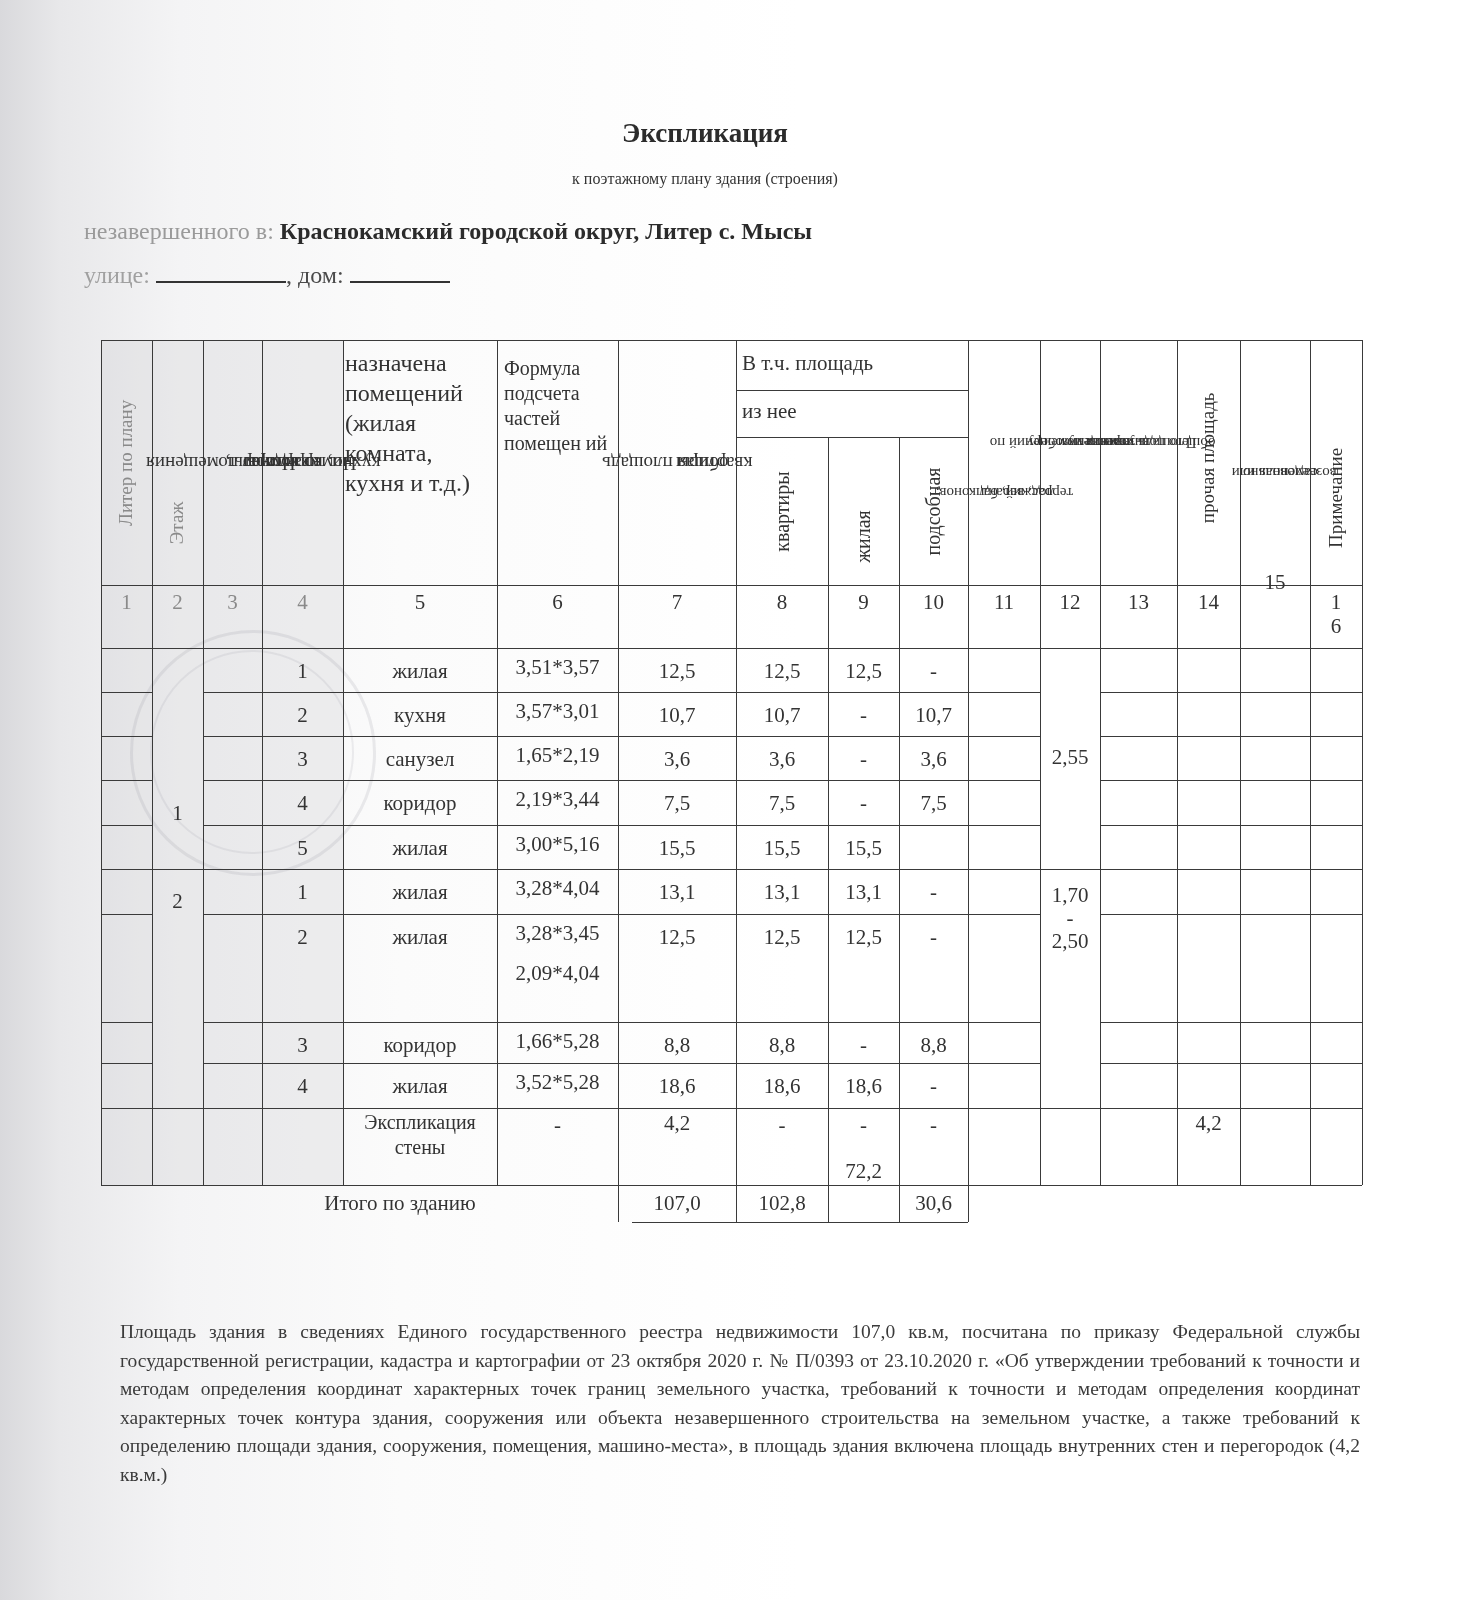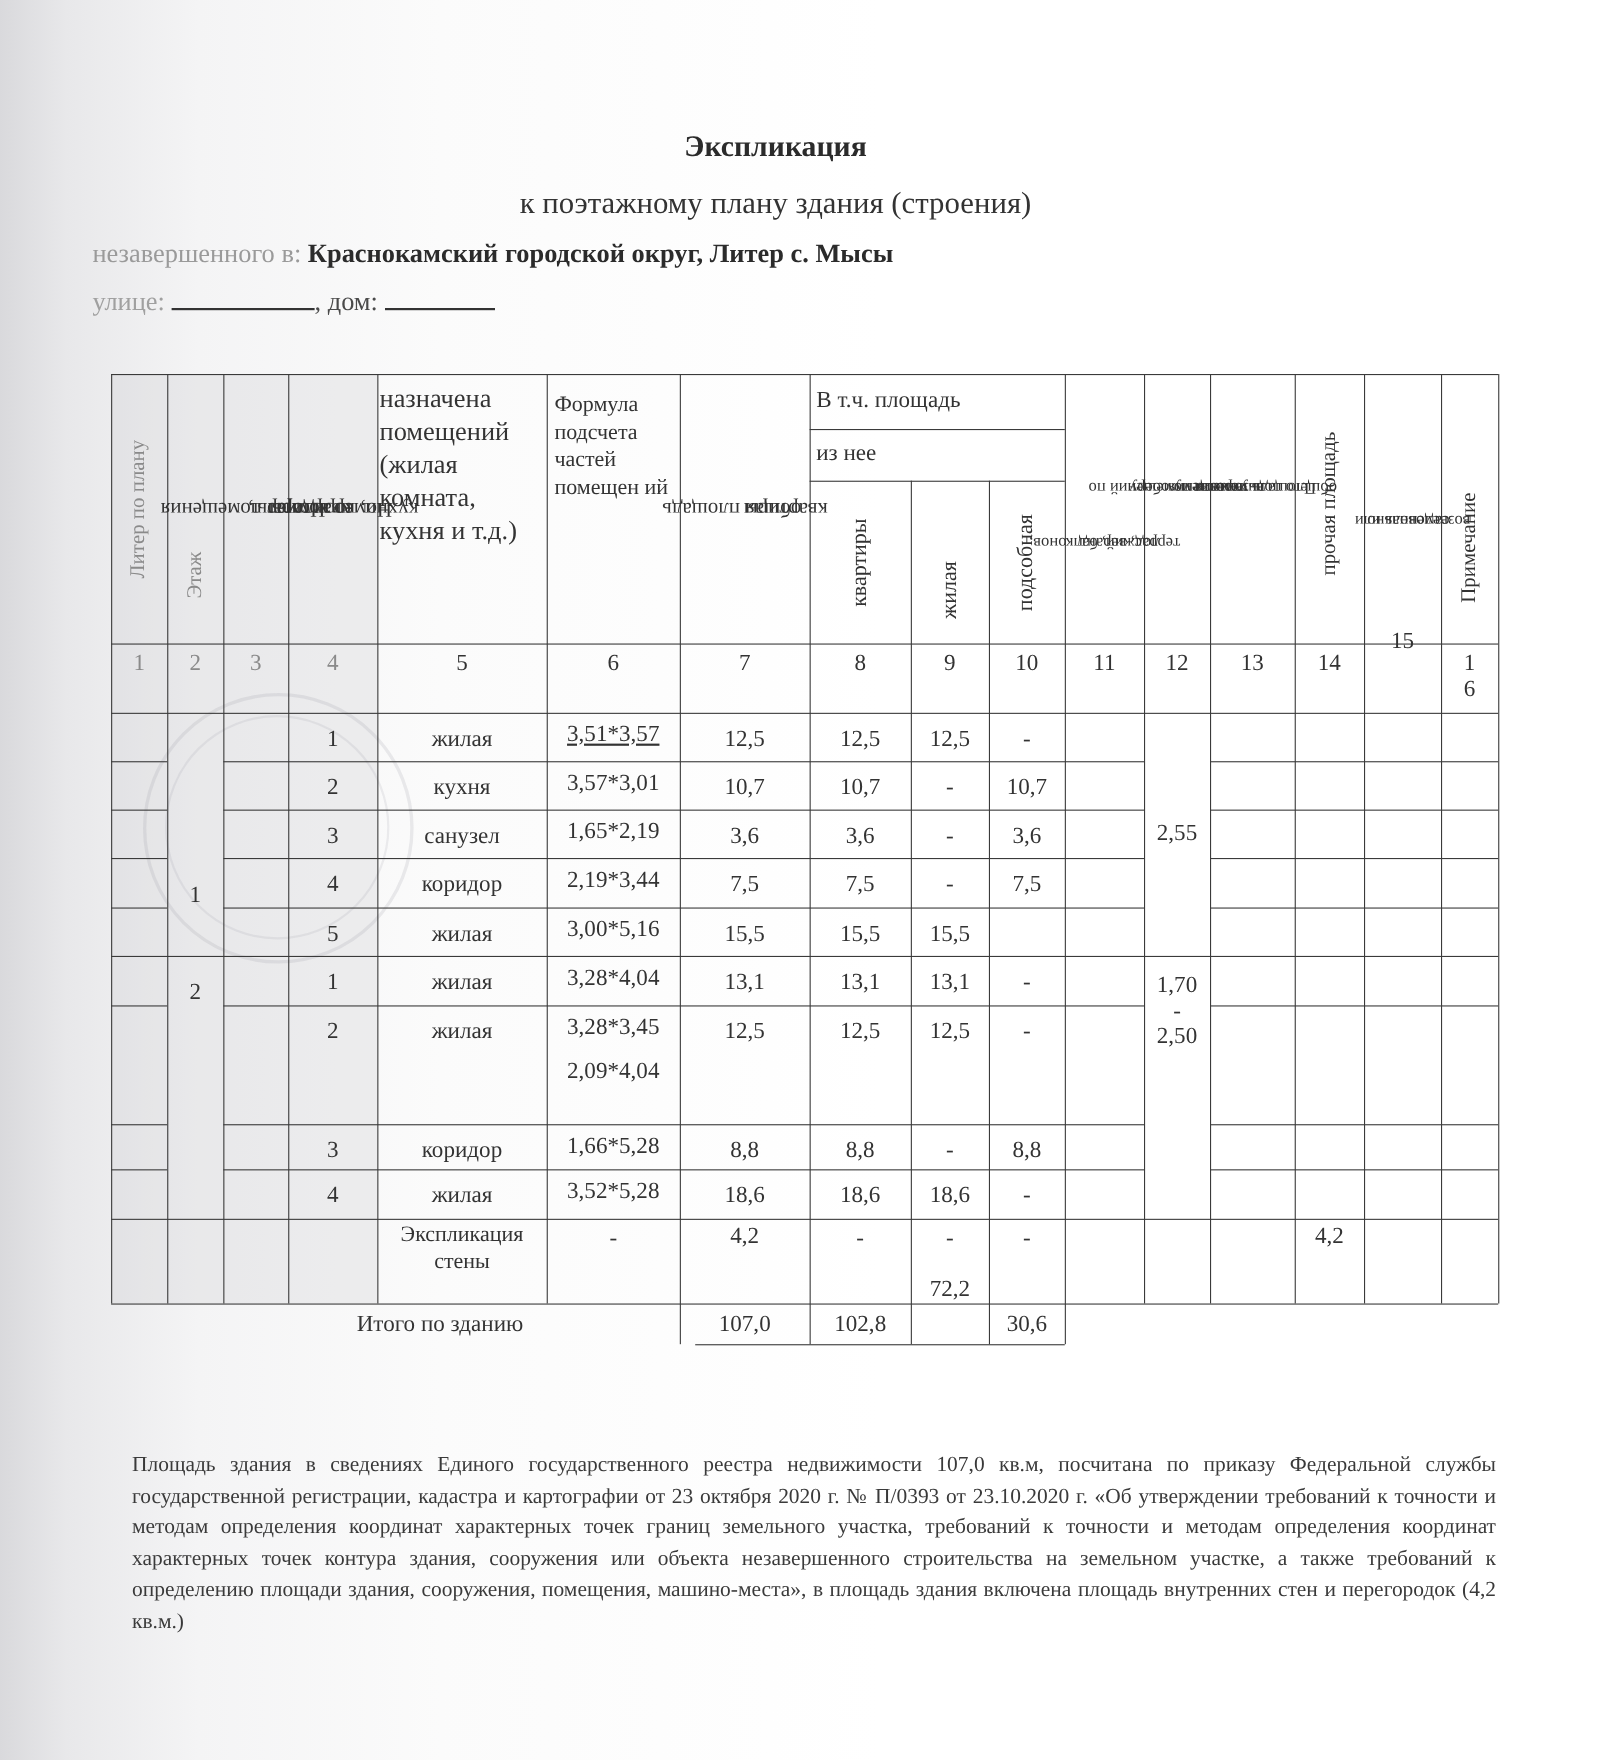--- a/index.html
+++ b/index.html
@@ -4,21 +4,21 @@
 <style>
   html, body { margin:0; padding:0; }
   body {
     width:1474px; height:1600px; position:relative; overflow:hidden;
     background: linear-gradient(90deg, #d9d9dc 0px, #e8e8ea 60px, #f4f4f5 180px, #fbfbfb 400px, #ffffff 800px);
     font-family: "Liberation Serif", "DejaVu Serif", serif;
     color:#2a2a2a;
   }
   .abs { position:absolute; }
   .title { left:0; width:1410px; top:118px; text-align:center; font-size:27px; font-weight:bold; color:#2b2b2b; }
-  .subtitle { left:0; width:1410px; top:170px; text-align:center; font-size:28px; color:#333; }
+  .subtitle { left:0; width:1410px; top:170px; text-align:center; font-size:16px; color:#333; }
   .loc { left:84px; top:218px; font-size:24px; white-space:nowrap; }
   .loc .lbl { color:#9a9a9a; }
   .loc .val { font-weight:bold; color:#2b2b2b; }
   .street { left:84px; top:262px; font-size:24px; white-space:nowrap; color:#4a4a4a; }
   .street .lbl { color:#a0a0a0; }
   .blank { display:inline-block; border-bottom:2px solid #333; vertical-align:baseline; height:18px; }
 
   
   .hl { position:absolute; height:0; border-top:1.5px solid #3a3a3a; }
   .vl { position:absolute; width:0; border-left:1.5px solid #3a3a3a; }
@@ -190,21 +190,21 @@
       <div class="cell" style="left: 1177px; top: 590px; width: 63px; white-space: pre-line; line-height: 1.15;">14</div>
       <div class="cell" style="left: 1240px; top: 570px; width: 70px; white-space: pre-line; line-height: 1.15;">15</div>
       <div class="cell" style="left: 1310px; top: 590px; width: 52px; white-space: pre-line; line-height: 1.15;">1
 6</div>
     </div>
 
   <div id="datarows">
       <div>
         <div class="cell" style="left: 262px; top: 658px; width: 81px;">1</div>
         <div class="cell" style="left: 343px; top: 658px; width: 154px;">жилая</div>
-        <div class="cell" style="left: 497px; top: 658px; width: 121px; white-space: pre-line; line-height: 0.95; text-decoration: underline;">3,51*3,57</div>
+        <div class="cell" style="left: 497px; top: 658px; width: 121px; white-space: pre-line; line-height: 0.95;">3,51*3,57</div>
         <div class="cell" style="left: 618px; top: 658px; width: 118px;">12,5</div>
         <div class="cell" style="left: 736px; top: 658px; width: 92px;">12,5</div>
         <div class="cell" style="left: 828px; top: 658px; width: 71px;">12,5</div>
         <div class="cell" style="left: 899px; top: 658px; width: 69px;">-</div>
       </div>
       <div>
         <div class="cell" style="left: 262px; top: 702px; width: 81px;">2</div>
         <div class="cell" style="left: 343px; top: 702px; width: 154px;">кухня</div>
         <div class="cell" style="left: 497px; top: 702px; width: 121px; white-space: pre-line; line-height: 0.95;">3,57*3,01</div>
         <div class="cell" style="left: 618px; top: 702px; width: 118px;">10,7</div>

